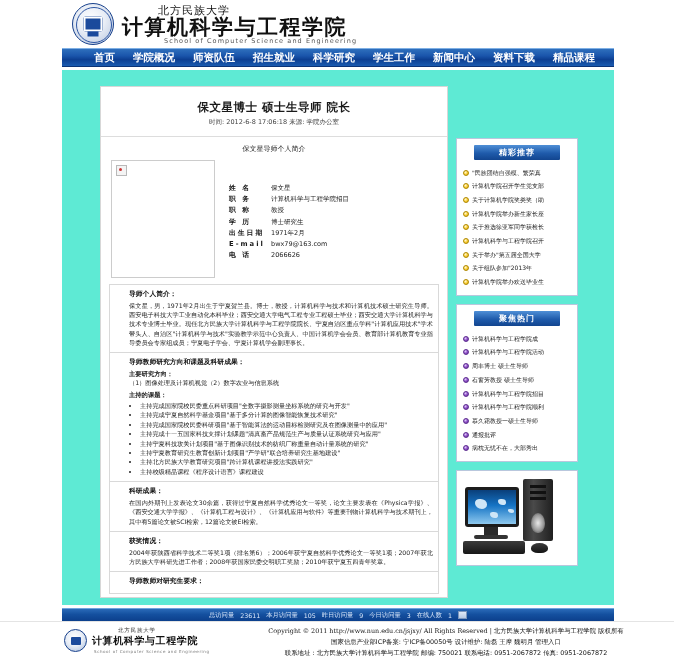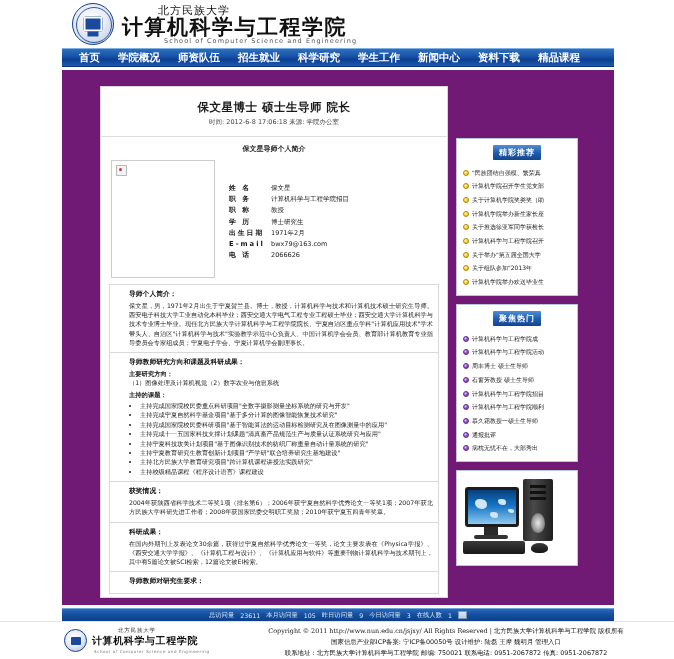--- a/index.html
+++ b/index.html
@@ -89,39 +89,39 @@
   
   .navbar {
     position: absolute;
     left: 62px; top: 48px;
     width: 552px; height: 19px;
     background: linear-gradient(to bottom, #2e6fbd 0%, #1a55ab 40%, #0d3f92 62%, #1b5bb0 100%);
     border-top: 1px solid #7fb0e4;
     border-bottom: 1px solid #0b3377;
     display: flex;
     align-items: center;
-    padding-left: 8px;
+    padding-left: 23px;
   }
   .nav-item {
     color: #ffffff;
     font-size: 10.5px;
     font-weight: bold;
     font-family: "DejaVu Sans", sans-serif;
     padding: 0 9px;
     white-space: nowrap;
     cursor: pointer;
     line-height: 17px;
   }
 
   
   .body-wrap {
     position: absolute;
     left: 62px; top: 70px;
     width: 552px; height: 535px;
-    background: #701a75;
+    background: #5eead4;
   }
 
   
   .article {
     position: absolute;
     left: 38px; top: 16px;
     width: 348px; height: 512px;
     background: #ffffff;
     border: 1px solid #d7d7d7;
     overflow: hidden;
@@ -145,21 +145,21 @@
   }
   .art-meta {
     margin-top: 3px;
     margin-bottom: 4px;
     font-size: 6.5px;
     color: #444444;
   }
   .art-section-label {
     text-align: center;
     font-size: 7px;
-    font-weight: bold;
+    font-weight: normal;
     color: #222222;
     padding: 7px 0 4px 0;
   }
 
   .profile-row {
     display: flex;
     padding: 2px 6px 6px 10px;
   }
   .photo-box {
     width: 104px; height: 118px;
@@ -243,21 +243,21 @@
     width: 122px;
   }
   .panel {
     border: 1px solid #b9c7dd;
     background: #ffffff;
     margin-bottom: 8px;
     padding: 6px 4px 6px 4px;
   }
   .panel-head {
     margin: 0 auto 6px auto;
-    width: 48px;
+    width: 86px;
     text-align: center;
     background: linear-gradient(to bottom, #4f8fd6 0%, #1f5bab 55%, #12458f 100%);
     color: #ffffff;
     font-size: 8px;
     font-weight: bold;
     padding: 2px 0;
     border-radius: 1px;
     letter-spacing: 1px;
   }
   .panel-list { margin: 0; padding: 0; list-style: none; }
@@ -548,27 +548,27 @@
           <li>主持完成国家院校民委科研项目"基于智能算法的运动目标检测研究及在图像测量中的应用"</li>
           <li>主持完成十一五国家科技支撑计划课题"清真畜产品规范生产与质量认证系统研究与应用"</li>
           <li>主持宁夏科技攻关计划项目"基于图像识别技术的纺织厂称重量自动计量系统的研究"</li>
           <li>主持宁夏教育研究生教育创新计划项目"产学研"联合培养研究生基地建设"</li>
           <li>主持北方民族大学教育研究项目"跨计算机课程讲授法实践研究"</li>
           <li>主持校级精品课程《程序设计语言》课程建设</li>
         </ul>
       </div>
 
       <div class="block">
+        <div class="block-title">科研成果：</div>
+        <p>在国内外期刊上发表论文30余篇，获得过宁夏自然科学优秀论文一等奖，论文主要发表在《Physica学报》、《西安交通大学学报》、《计算机工程与设计》、《计算机应用与软件》等重要刊物计算机科学与技术期刊上，其中有5篇论文被SCI检索，12篇论文被EI检索。</p>
+      </div>
+
+      <div class="block">
         <div class="block-title">获奖情况：</div>
         <p>2004年获陕西省科学技术二等奖1项（排名第6）；2006年获宁夏自然科学优秀论文一等奖1项；2007年获北方民族大学科研先进工作者；2008年获国家民委交明职工奖励；2010年获宁夏五四青年奖章。</p>
-      </div>
-
-      <div class="block">
-        <div class="block-title">科研成果：</div>
-        <p>在国内外期刊上发表论文30余篇，获得过宁夏自然科学优秀论文一等奖，论文主要发表在《Physica学报》、《西安交通大学学报》、《计算机工程与设计》、《计算机应用与软件》等重要刊物计算机科学与技术期刊上，其中有5篇论文被SCI检索，12篇论文被EI检索。</p>
       </div>
 
       <div class="block last">
         <div class="block-title">导师教师对研究生要求：</div>
 
       </div>
     </div>
 
     <div class="right-col">
 

